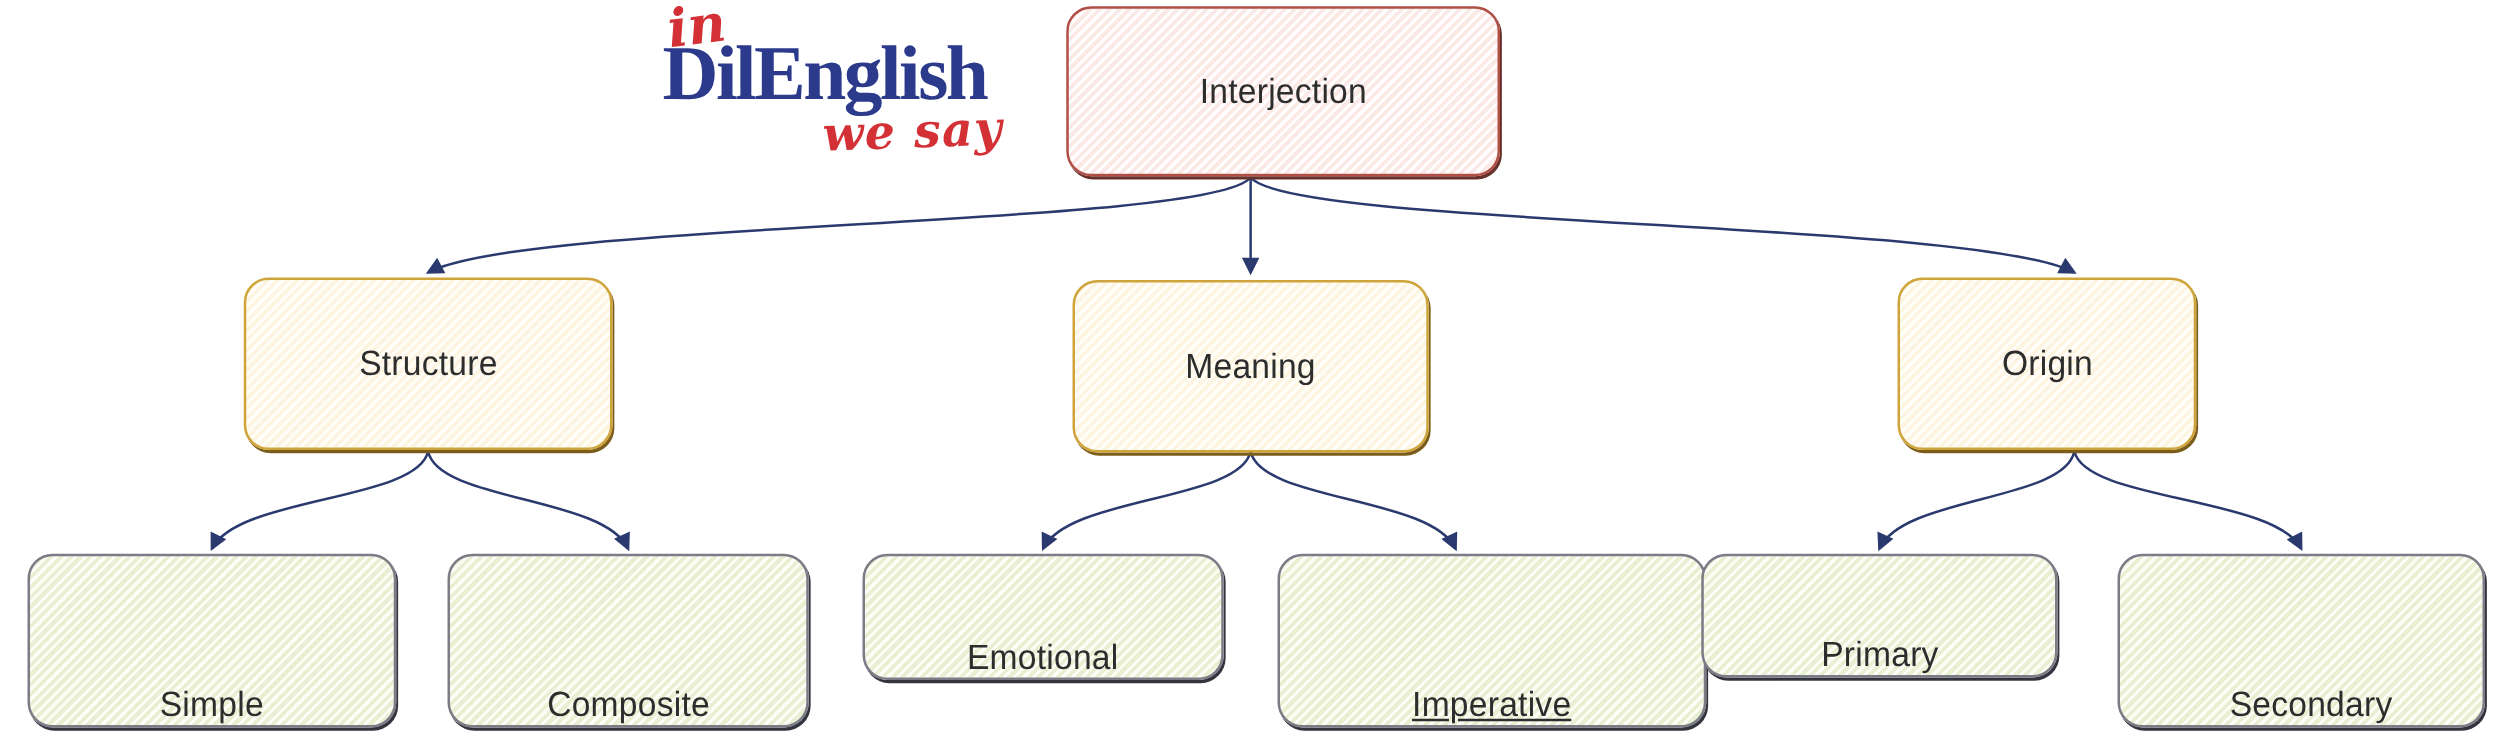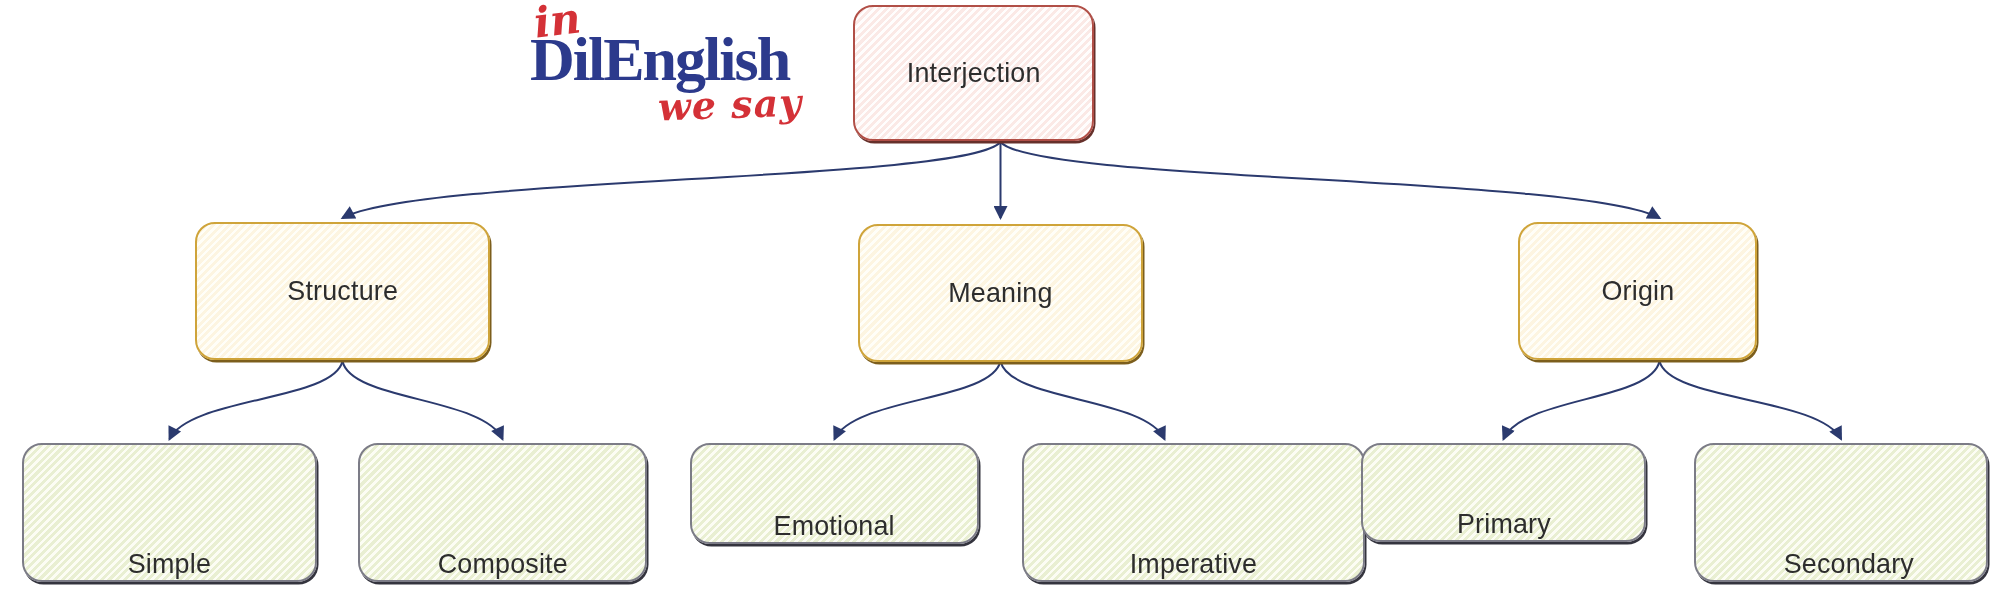--- a/index.html
+++ b/index.html
@@ -87,42 +87,42 @@
       <path d="M1000.5,142 C1033.5,182 1580.4,176 1659.5,218" marker-end="url(#ah)"></path>
       <path d="M342.5,361 C333.9,401 190.3,397 169.5,439" marker-end="url(#ah)"></path>
       <path d="M342.5,361 C350.5,401 483.3,397 502.5,439" marker-end="url(#ah)"></path>
       <path d="M1000.5,361 C992.2,401 854.4,397 834.5,439" marker-end="url(#ah)"></path>
       <path d="M1000.5,361 C1008.7,401 1144.8,397 1164.5,439" marker-end="url(#ah)"></path>
       <path d="M1659.5,361 C1651.7,401 1522.2,397 1503.5,439" marker-end="url(#ah)"></path>
       <path d="M1659.5,361 C1668.6,401 1819.2,397 1841,439" marker-end="url(#ah)"></path>
     </svg>
 
   <div id="nodes">
-      <div class="node root" style="left: 853px; top: 5px; width: 241px; height: 136px; text-align: right;">
+      <div class="node root" style="left: 853px; top: 5px; width: 347px; height: 136px; text-align: right;">
         <span>Interjection</span>
       </div>
       <div class="node branch" style="left: 195px; top: 222px; width: 295px; height: 138px;">
         <span>Structure</span>
       </div>
       <div class="node branch" style="left: 858px; top: 224px; width: 285px; height: 138px;">
         <span>Meaning</span>
       </div>
       <div class="node branch" style="left: 1518px; top: 222px; width: 239px; height: 138px;">
         <span>Origin</span>
       </div>
       <div class="node leaf" style="left: 22px; top: 443px; width: 295px; height: 139px;">
         <span>Simple</span>
       </div>
       <div class="node leaf" style="left: 358px; top: 443px; width: 289px; height: 139px;">
         <span>Composite</span>
       </div>
       <div class="node leaf" style="left: 690px; top: 443px; width: 289px; height: 101px;">
         <span>Emotional</span>
       </div>
-      <div class="node leaf" style="left: 1022px; top: 443px; width: 343px; height: 139px;">
+      <div class="node leaf" style="left: 1022px; top: 443px; width: 343px; height: 139px; text-decoration: underline;">
         <span>Imperative</span>
       </div>
       <div class="node leaf" style="left: 1361px; top: 443px; width: 285px; height: 99px;">
         <span>Primary</span>
       </div>
       <div class="node leaf" style="left: 1694px; top: 443px; width: 294px; height: 139px; padding-left: 15px;">
         <span>Secondary</span>
       </div>
     </div>
 

